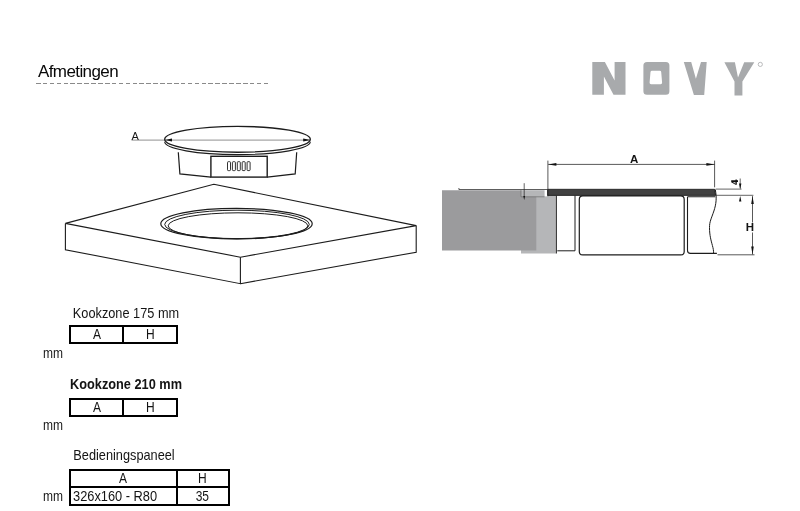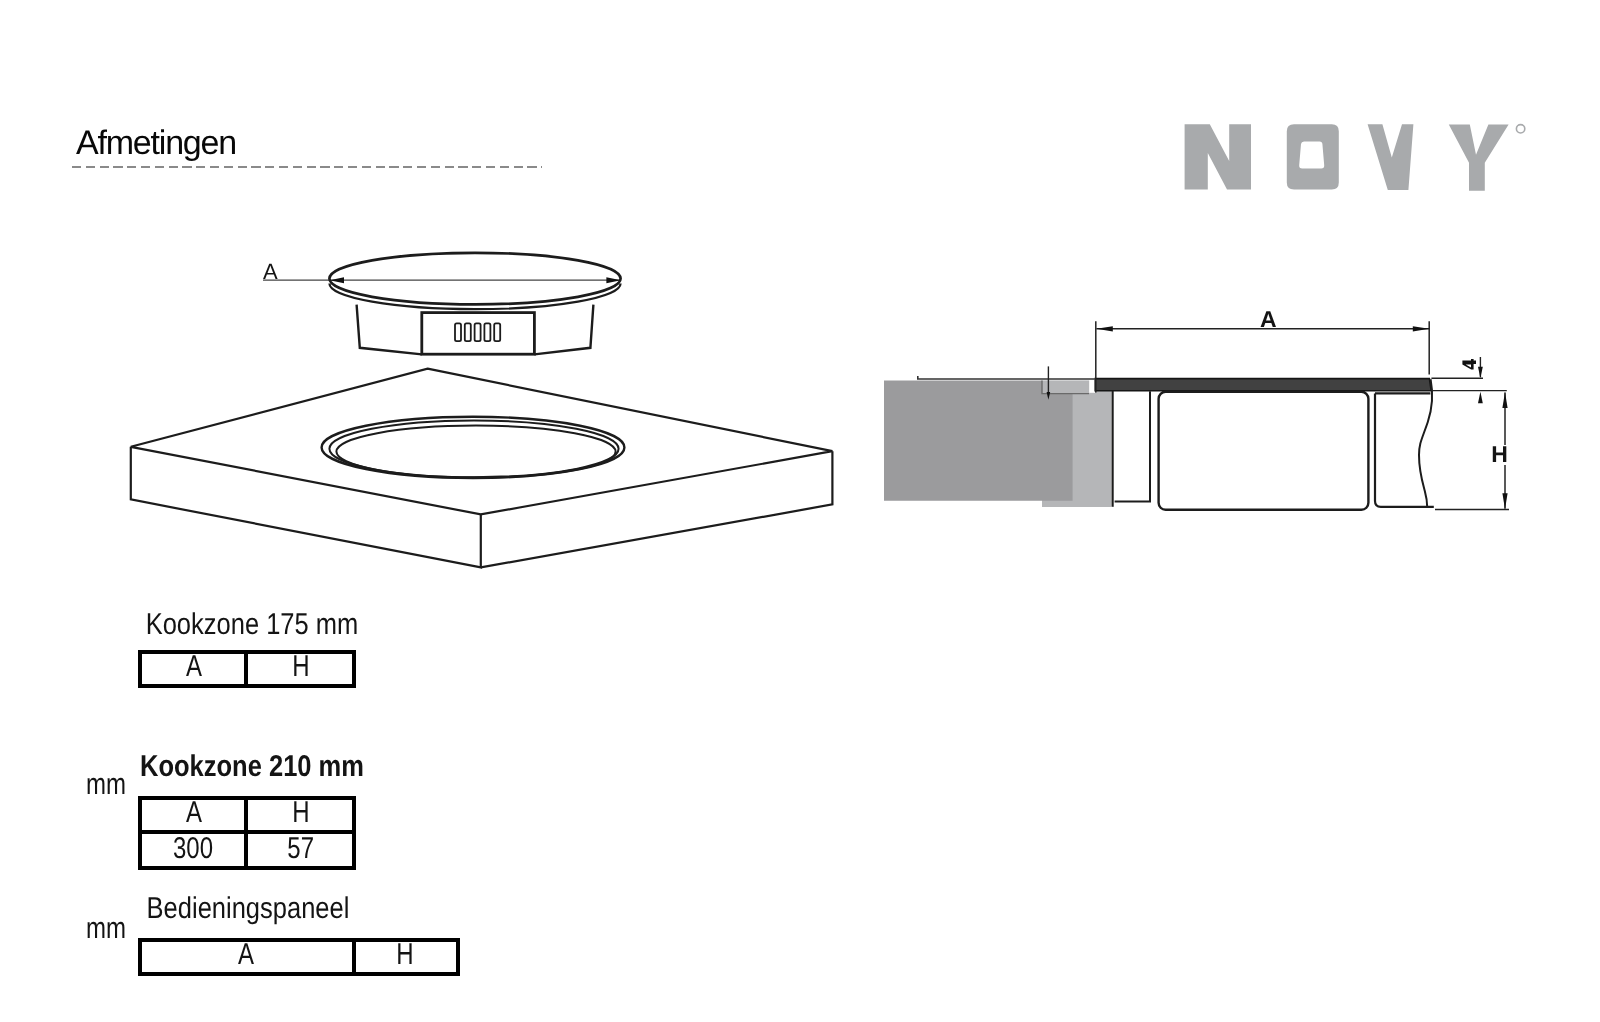--- a/index.html
+++ b/index.html
@@ -6,21 +6,21 @@
   body{width:800px;height:511px;background:#fff;position:relative;overflow:hidden;
        font-family:"Liberation Sans",sans-serif;color:rgba(17,17,17,0.99);}
   .abs{position:absolute;}
   #title{left:38px;top:61.5px;font-size:17px;font-weight:normal;color:rgba(5,5,5,0.99);letter-spacing:-0.6px;}
   #dash{left:36px;top:82.6px;width:235px;height:1.6px;
         background:repeating-linear-gradient(90deg,#8a8a8a 0 4.55px,transparent 4.55px 6.9px);}
   table{border-collapse:collapse;table-layout:fixed;}
   td{border:2px solid #000;text-align:center;font-size:15px;line-height:14.5px;color:rgba(17,17,17,0.99);padding:0;
      font-family:"Liberation Sans",sans-serif;}
   .ttl{font-size:15px;color:rgba(17,17,17,0.99);white-space:nowrap;transform:translateX(-50%);text-align:right;}
-  .mm{font-size:15px;color:rgba(17,17,17,0.99);margin-top:40px;}
+  .mm{font-size:15px;color:rgba(17,17,17,0.99);}
   .cx{display:inline-block;transform:scaleX(0.8);transform-origin:50% 50%;}
   .cl{transform-origin:0 50%;}
   .ct{transform:scaleX(0.85);}
   .cw{transform:scaleX(0.855);}
   #t1{left:69px;top:325px;}
   #t2{left:69px;top:398px;}
   #t3{left:69px;top:469px;}
 </style>
 </head>
 <body>
@@ -129,30 +129,30 @@
   </table>
 <div class="abs mm" style="left:43px;top:344px;"><span class="cx cl">mm</span></div>
 
 <div class="abs ttl" style="left:125.5px;top:374.5px;font-weight:bold;"><span class="cx ct">Kookzone 210 mm</span></div>
 <table class="abs" id="t2">
   <tbody>
       <tr>
         <td style="width:51.3px;height:15.4px;"><span class="cx">A</span></td>
         <td style="width:51.3px;"><span class="cx">H</span></td>
       </tr>
-  <tr>
-        <td style="height:15.4px;"><span class="cx">300</span></td>
-        <td><span class="cx">57</span></td>
-      </tr>
 </tbody>
   </table>
 <div class="abs mm" style="left:43px;top:416px;"><span class="cx cl">mm</span></div>
 
 <div class="abs ttl" style="left:124px;top:445.5px;"><span class="cx ct">Bedieningspaneel</span></div>
 <table class="abs" id="t3">
   <tbody>
       <tr>
         <td style="width:104.5px;height:15.4px;"><span class="cx">A</span></td>
         <td style="width:50px;"><span class="cx">H</span></td>
       </tr>
+  <tr>
+        <td style="height:15.4px;text-align:left;padding-left:2px;"><span class="cx cl cw">326x160 - R80</span></td>
+        <td><span class="cx">35</span></td>
+      </tr>
 </tbody>
   </table>
 <div class="abs mm" style="left:43px;top:487px;"><span class="cx cl">mm</span></div>
 
 </body></html>

